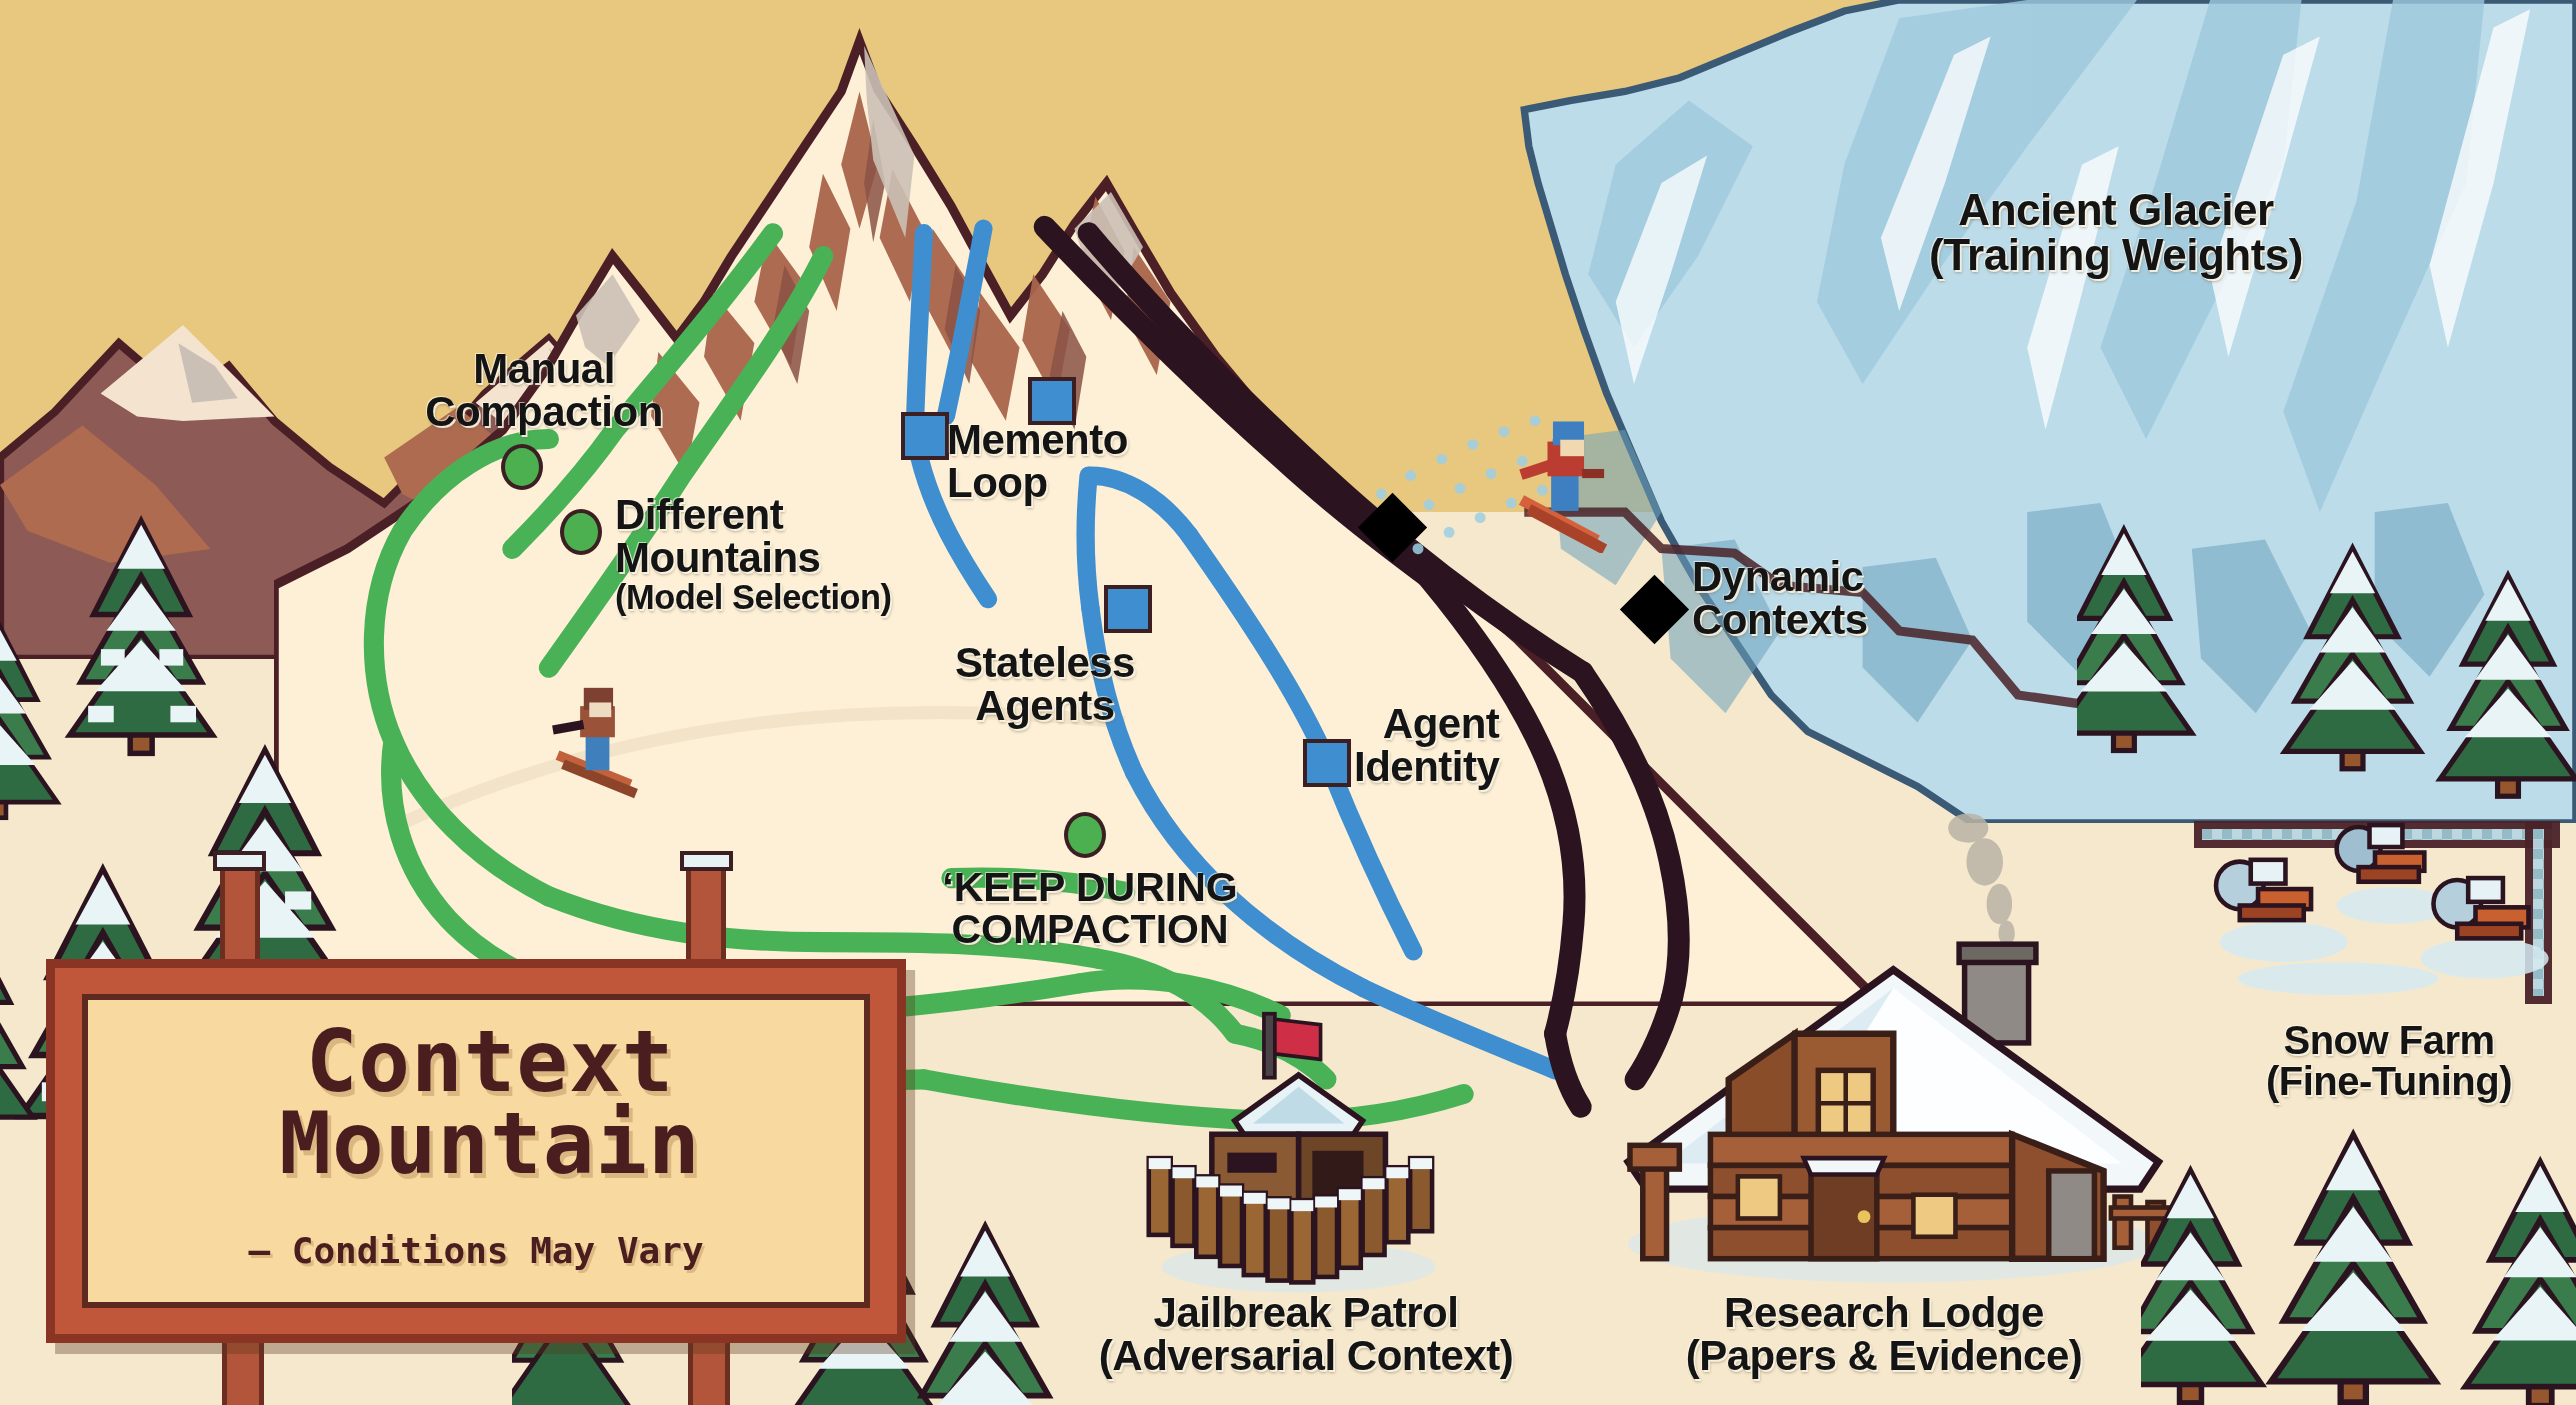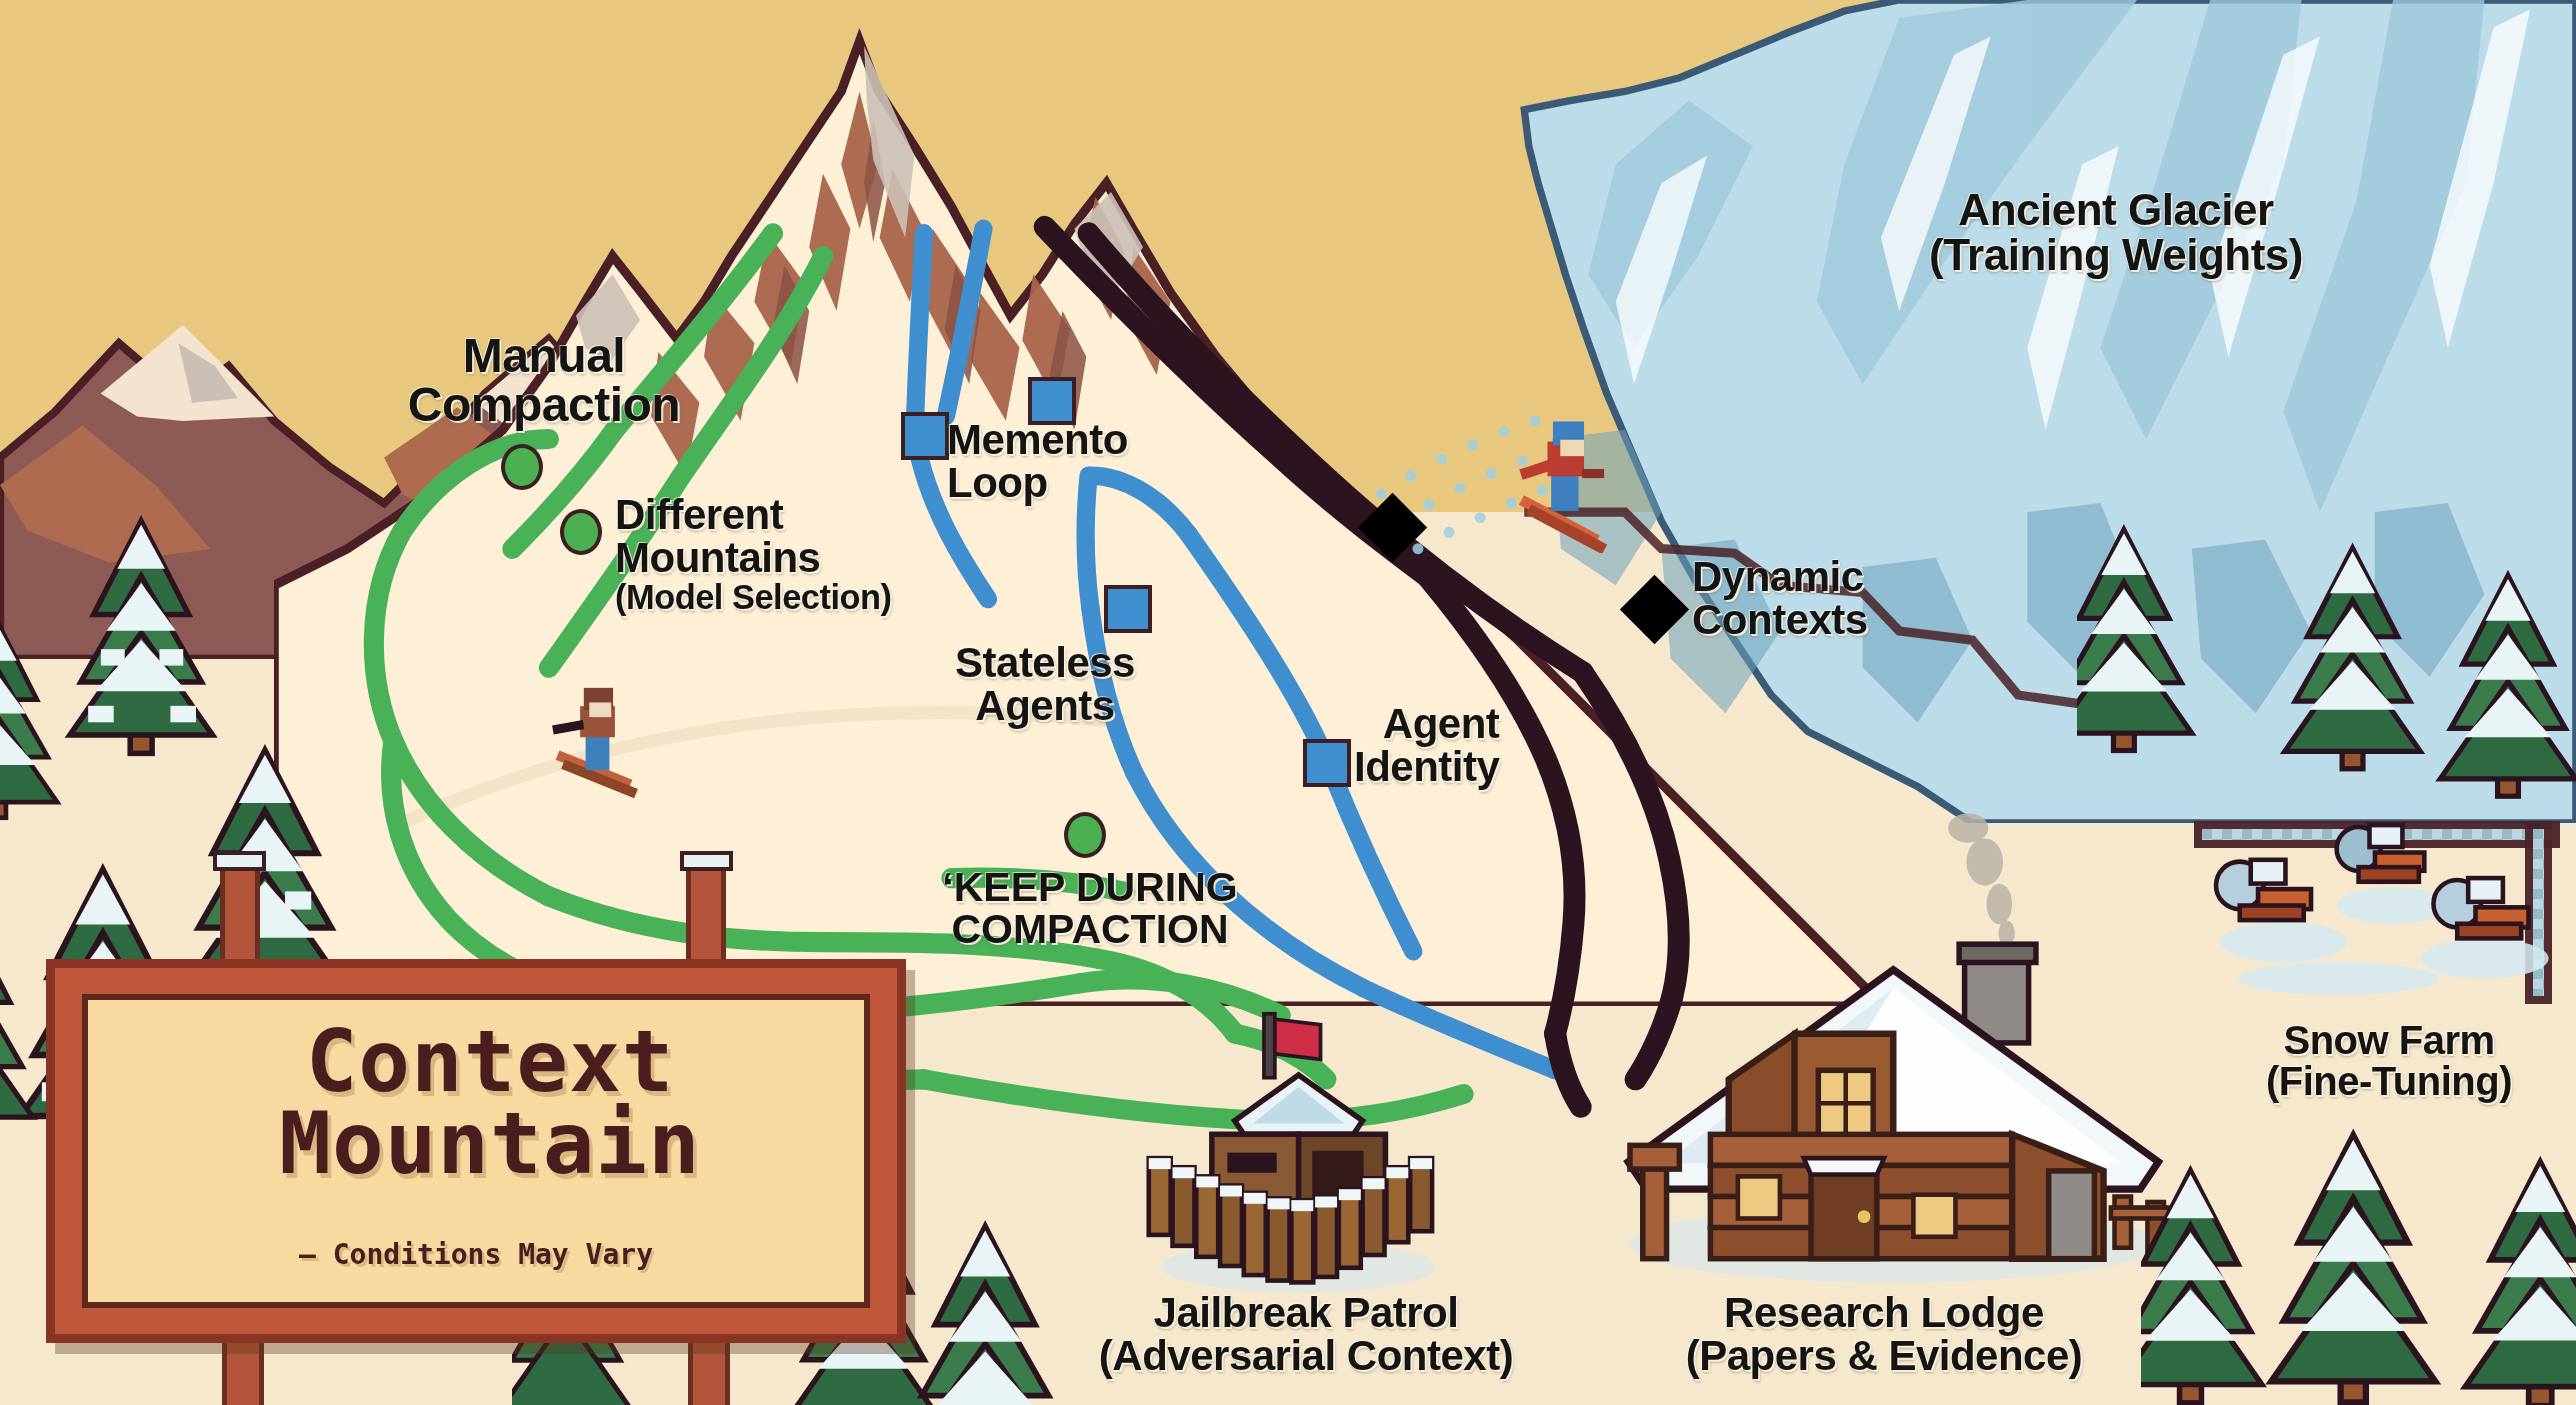--- a/index.html
+++ b/index.html
@@ -62,21 +62,21 @@
   #sign .title{
     position:absolute;left:0;right:0;top:20px;text-align:center;
     color:#4a1d1f;font-family:"DejaVu Sans Mono", monospace;
     font-weight:bold;font-size:86px;line-height:0.96;letter-spacing:0.9px;
     text-shadow:3.7px 4.6px 0 rgba(150,105,60,.30);
     padding-left:28px;
   }
   #sign .sub{
     position:absolute;left:0;right:0;bottom:31px;text-align:center;
     color:#4a1d1f;font-family:"DejaVu Sans Mono", monospace;
-    font-weight:bold;font-size:28px;letter-spacing:0px;
+    font-weight:bold;font-size:36px;letter-spacing:0px;
     text-shadow:2.7px 2.7px 0 rgba(150,105,60,.28);
   }
 
   
   .sprite{position:absolute;}
 
   
   .fence{position:absolute;border:8.2px solid #4a2228;
     background:repeating-conic-gradient(#b9d7e0 0% 25%, #8fb9c6 0% 50%) 0 0/20px 20px;
     opacity:.95;}
@@ -252,21 +252,21 @@
   <div class="abs marker m-green" style="left:1064px;top:812px;"></div>
 
   <div class="abs marker m-blue" style="left:901px;top:412px;"></div>
   <div class="abs marker m-blue" style="left:1028px;top:377px;"></div>
   <div class="abs marker m-blue" style="left:1104px;top:585px;"></div>
   <div class="abs marker m-blue" style="left:1303px;top:739px;"></div>
 
   <div class="abs marker m-black" style="left:1368px;top:503px;"></div>
   <div class="abs marker m-black" style="left:1630px;top:585px;"></div>
 
-  <div class="lbl c" style="left:544px;top:332px;font-size:48px;">
+  <div class="lbl c" style="left:544px;top:348px;font-size:42px;">
     <span>Manual</span><br>
     <span>Compaction</span>
   </div>
 
   <div class="lbl l" style="left:615px;top:494px;font-size:42px;">
     <span>Different</span><br>
     <span>Mountains</span>
     <span class="sub">(Model Selection)</span>
   </div>
 

